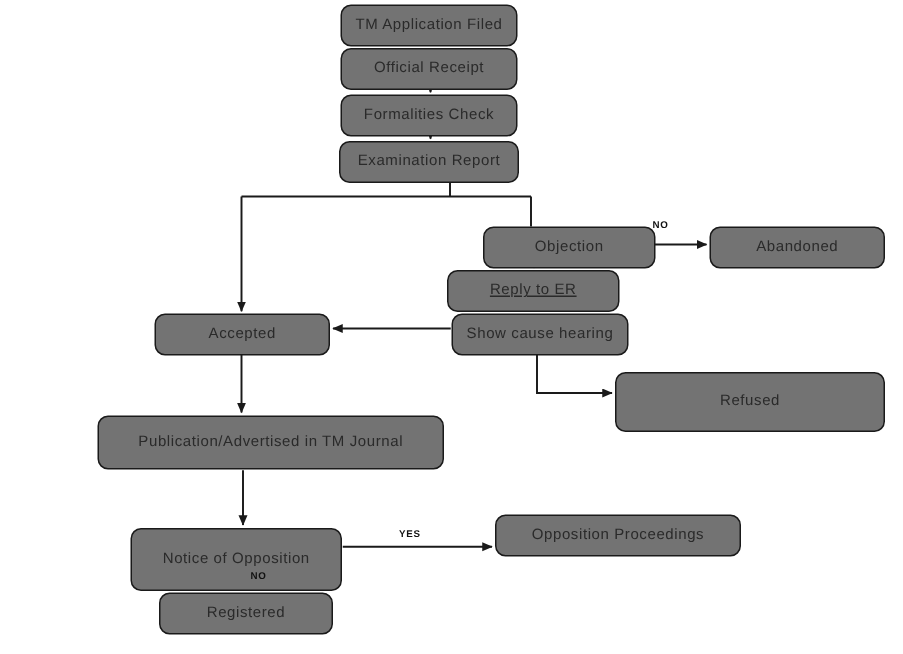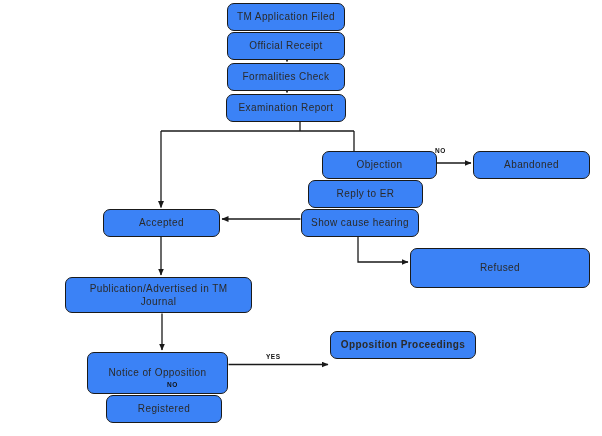--- a/index.html
+++ b/index.html
@@ -22,21 +22,21 @@
     width: 602px;
     height: 436px;
   }
   .node {
     position: absolute;
     box-sizing: border-box;
     display: flex;
     align-items: center;
     justify-content: center;
     text-align: center;
-    background: #3b82f6;
+    background: #737373;
     border: 1.4px solid #1a1a1a;
     border-radius: 7px;
     font-size: 10px;
     letter-spacing: 0.4px;
     color: #2a2a2a;
     padding: 13px 5px;
     line-height: 1.35;
   }
   .edge-label {
     position: absolute;
@@ -46,27 +46,27 @@
     color: #111111;
     white-space: nowrap;
   }
   
   .n-tm      { left: 227px; top:   3px; width: 118px; height: 21px; }
   .n-receipt { left: 227px; top:  32px; width: 118px; height: 21px; }
   .n-formal  { left: 227px; top:  63px; width: 118px; height: 22px; text-align: right; }
   .n-exam    { left: 226px; top:  94px; width: 120px; height: 28px; }
   .n-object  { left: 298px; top: 151px; width: 115px; height: 22px; margin-left: 24px; }
   .n-aband   { left: 473px; top: 151px; width: 117px; height: 22px; }
-  .n-reply   { left: 308px; top: 180px; width: 115px; height: 22px; }
+  .n-reply   { left: 298px; top: 180px; width: 115px; height: 22px; text-decoration: underline; }
   .n-show    { left: 301px; top: 209px; width: 118px; height: 22px; }
   .n-accept  { left: 103px; top: 209px; width: 117px; height: 26px; }
   .n-refused { left: 410px; top: 248px; width: 180px; height: 40px; }
-  .n-publ    { left:  65px; top: 277px; width: 187px; height: 36px; }
+  .n-publ    { left:  65px; top: 277px; width: 231px; height: 36px; }
   .n-notice  { left:  87px; top: 352px; width: 141px; height: 42px; }
-  .n-oppproc { left: 330px; top: 331px; width: 146px; height: 25px; font-weight: bold; }
+  .n-oppproc { left: 330px; top: 343px; width: 164px; height: 25px; }
   .n-regist  { left: 106px; top: 395px; width: 116px; height: 21px; }
 
   .l-no-abandoned  { left: 435px; top: 147px; }
   .l-yes-oppproc   { left: 266px; top: 353px; }
   .l-no-registered { left: 167px; top: 381px; }
 </style>
 </head>
 <body>
 
 <div class="canvas">

